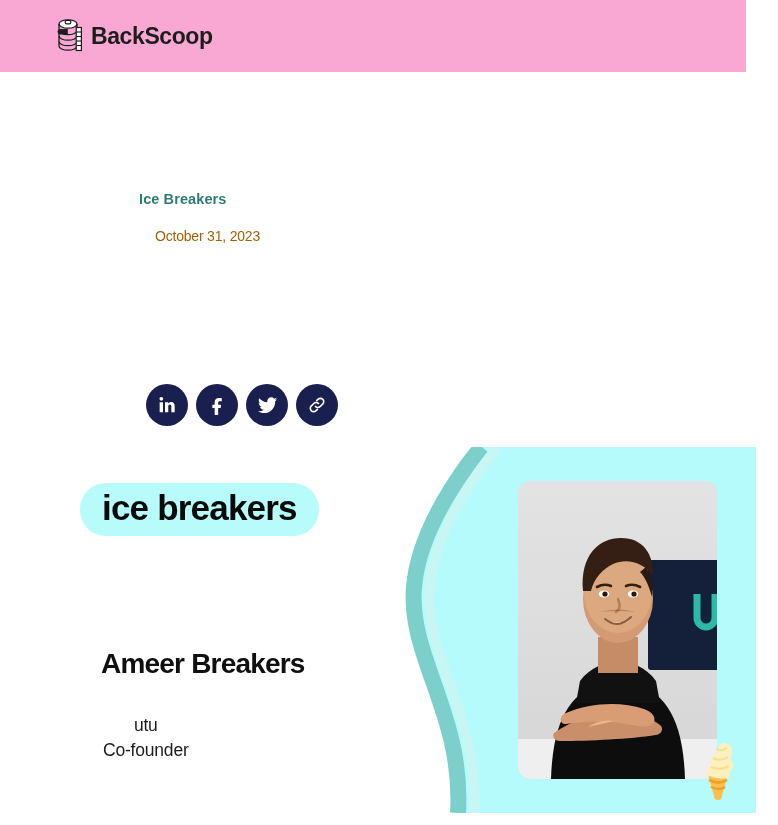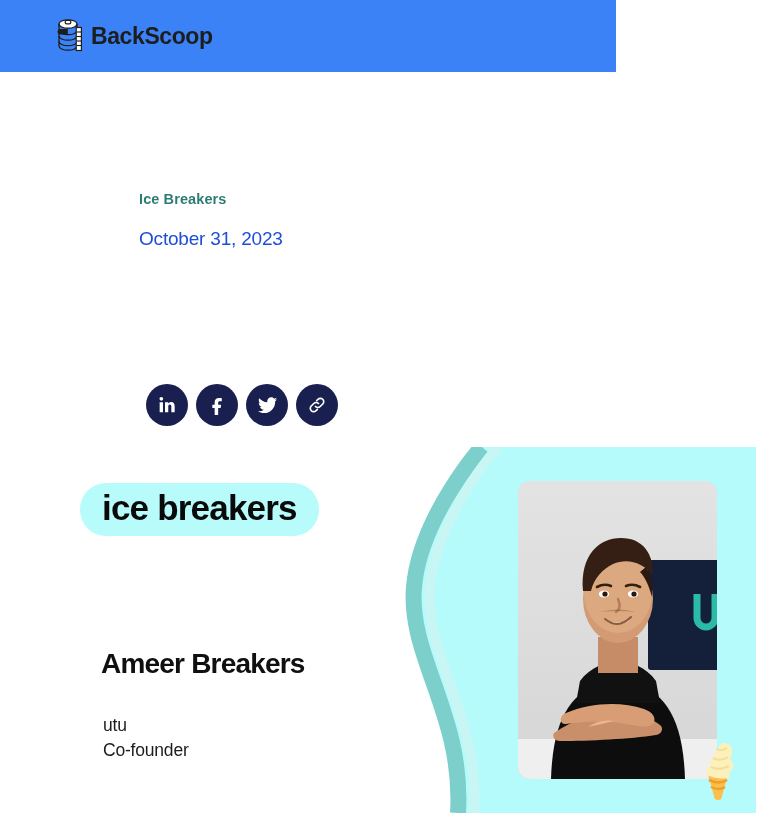--- a/index.html
+++ b/index.html
@@ -13,23 +13,23 @@
     position: relative;
     overflow: hidden;
     font-family: "Liberation Sans", sans-serif;
     -webkit-font-smoothing: antialiased;
   }
 
   
   .site-header {
     position: absolute;
     top: 0; left: 0;
-    width: 616px;
+    width: 746px;
     height: 72px;
-    background: #3b82f6;
+    background: #f9a8d4;
     display: flex;
     align-items: center;
   }
   .brand {
     display: flex;
     align-items: center;
     gap: 9px;
     margin-left: 56px;
     text-decoration: none;
   }
@@ -67,24 +67,25 @@
     margin: 17px 0 0 0;
     font-size: 49px;
     line-height: 1.1;
     font-weight: 400;
     color: #2b2b2b;
     letter-spacing: -1.1px;
     max-width: 520px;
   }
   .article-date {
     margin-top: 20px;
-    font-size: 19px;
-    color: #1d4ed8;
+    font-size: 14px;
+    color: #a16207;
     letter-spacing: -0.2px;
     line-height: 1.2;
+    margin-left: 16px;
   }
 
   
   .share-row {
     position: absolute;
     top: 384px;
     left: 146px;
     display: flex;
     gap: 8px;
   }
@@ -164,20 +165,21 @@
   }
   .guest-meta {
     position: absolute;
     left: 103px;
     top: 713px;
     font-size: 17.5px;
     font-weight: 400;
     color: #1c1c1c;
     line-height: 1.45;
     letter-spacing: -0.2px;
+    text-align: center;
   }
   .guest-meta div { white-space: nowrap; }
 </style>
 </head>
 <body>
 
 <header class="site-header">
   <a class="brand" href="#">
     <span class="brand-mark">
       <svg viewBox="0 0 26 38" width="26" height="38" aria-hidden="true">

